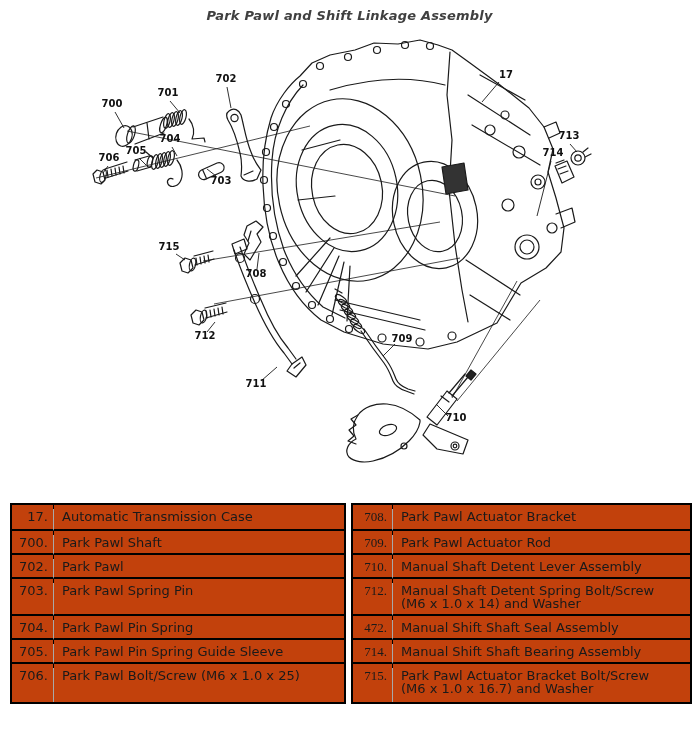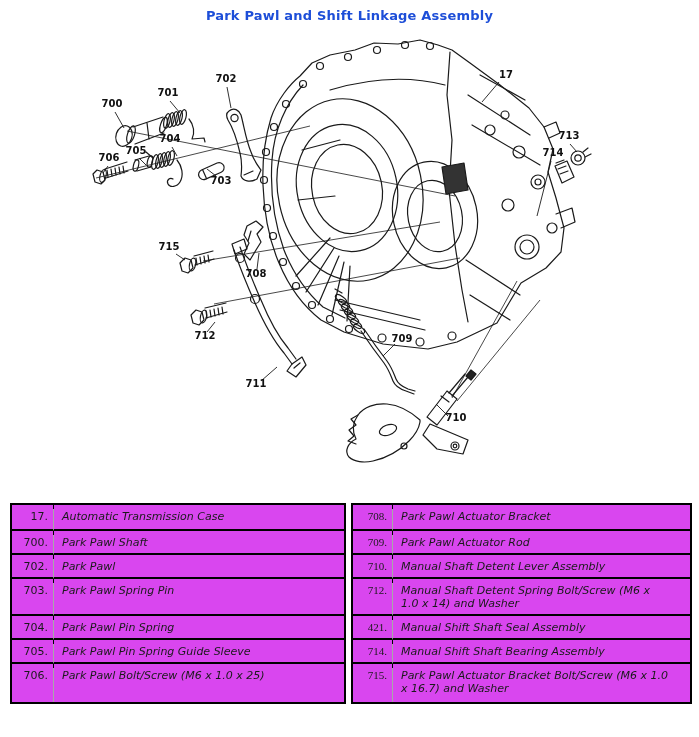--- a/index.html
+++ b/index.html
@@ -16,47 +16,47 @@
   svg .ln   { stroke:#1a1a1a; fill:none; stroke-width:1.2; stroke-linejoin:round; stroke-linecap:round; }
   svg .thin { stroke:#1a1a1a; fill:none; stroke-width:0.8; }
   svg .leader { stroke:#1a1a1a; stroke-width:0.9; }
   svg text.callout { font:bold 10px "DejaVu Sans", sans-serif; fill:#111; text-anchor:middle; }
   .tables {
     margin-top:28px; padding-left:10px; padding-right:7px;
     display:flex; gap:5px;
   }
   table.parts {
     border-collapse:separate; border-spacing:0;
-    border:2px solid #000; background:#d946ef;
-    font-size:11px; line-height:13px;
+    border:2px solid #000; background:#c2410c;
+    font-size:13px; line-height:13px;
   }
   table.left-t  { width:336px; }
   table.right-t { width:341px; }
   table.parts td {
     vertical-align:top; padding-top:5px; padding-bottom:4px;
     border-bottom:2px solid #000;
   }
   table.parts tr:last-child td { border-bottom:none; }
   td.num {
     width:35px; text-align:right; padding-right:5px;
     border-right:1px solid #a8a8a8; position:relative; white-space:nowrap;
   }
   table.right-t td.num { width:33px;font-family:Liberation Serif, serif; }
   td.num::after {
     content:""; position:absolute; top:0; right:-1px;
     width:1px; height:4px; background:#000;
   }
-  td.desc { padding-left:8px; padding-right:21px;font-style:italic; }
+  td.desc { padding-left:8px; padding-right:21px; }
   tr.r1 { height:26px; } tr.r  { height:24px; }
   tr.tall { height:37px; } tr.tall2 { height:38px; }
 </style>
 </head>
 <body>
 
-<div class="title" style="color: #1d4ed8;">Park Pawl and Shift Linkage Assembly</div>
+<div class="title" style="color: #404040; font-style: italic;">Park Pawl and Shift Linkage Assembly</div>
 
 <svg class="diagram" viewBox="0 30 699 445">
 
   <g>
     <line class="thin" x1="127" y1="131" x2="455" y2="196"></line>
     <line class="thin" x1="96" y1="178" x2="310" y2="126"></line>
     <line class="thin" x1="203" y1="261" x2="440" y2="222"></line>
     <line class="thin" x1="214" y1="304" x2="460" y2="258"></line>
     <line class="thin" x1="517" y1="281" x2="452" y2="398"></line>
     <line class="thin" x1="540" y1="300" x2="457" y2="401"></line>
@@ -346,21 +346,21 @@
         </tr>
       <tr class="r">
           <td class="num">710.</td>
           <td class="desc">Manual Shaft Detent Lever Assembly</td>
         </tr>
       <tr class="tall">
           <td class="num">712.</td>
           <td class="desc">Manual Shaft Detent Spring Bolt/Screw (M6 x 1.0 x 14) and Washer</td>
         </tr>
       <tr class="r">
-          <td class="num">421.</td>
+          <td class="num">472.</td>
           <td class="desc">Manual Shift Shaft Seal Assembly</td>
         </tr>
       <tr class="r">
           <td class="num">714.</td>
           <td class="desc">Manual Shift Shaft Bearing Assembly</td>
         </tr>
       <tr class="tall2">
           <td class="num">715.</td>
           <td class="desc">Park Pawl Actuator Bracket Bolt/Screw (M6 x 1.0 x 16.7) and Washer</td>
         </tr>

